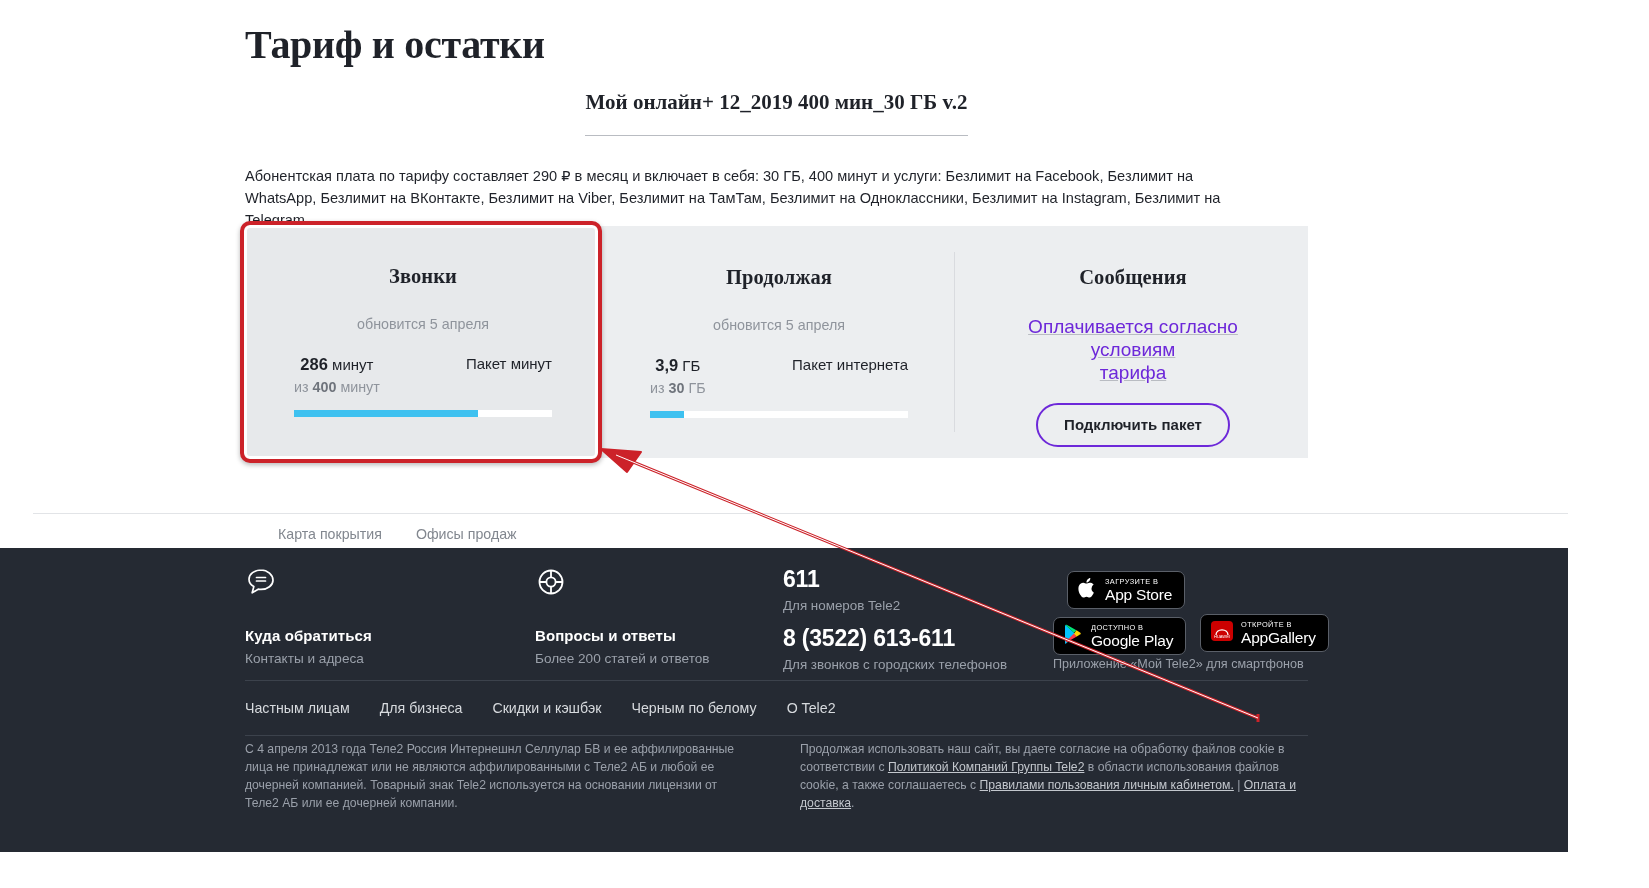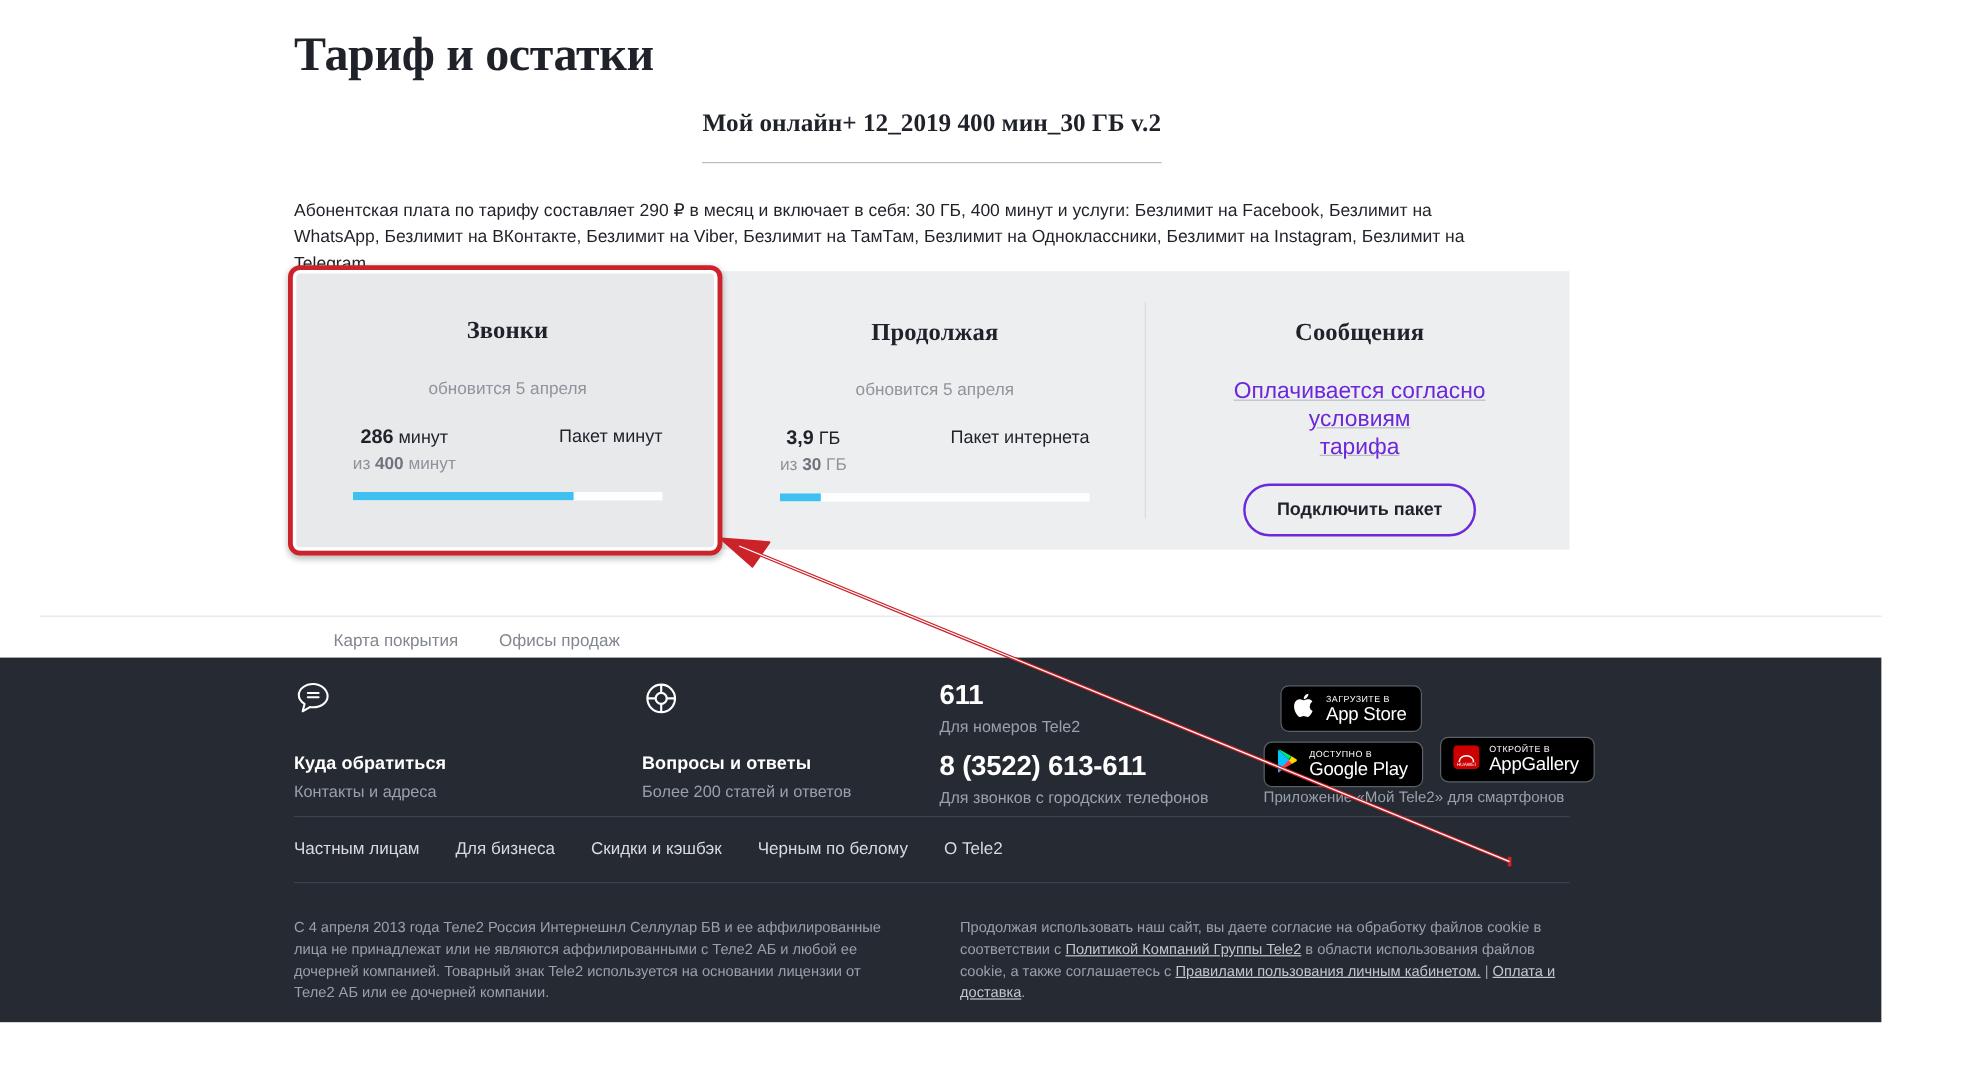--- a/index.html
+++ b/index.html
@@ -307,21 +307,21 @@
   .footer-links a {
     font-size: 14.2px;
     color: #d7dade;
     text-decoration: none;
     cursor: pointer;
   }
 
   .legal {
     border-top: 1px solid #3c424c;
     margin-top: 19px;
-    padding-top: 28px;
+    padding-top: 4px;
     display: flex;
     gap: 50px;
   }
   .legal-col { width: 505px; }
   .legal-col p {
     font-size: 12.2px;
     line-height: 18px;
     color: #9aa0aa;
   }
   .legal-col a {

